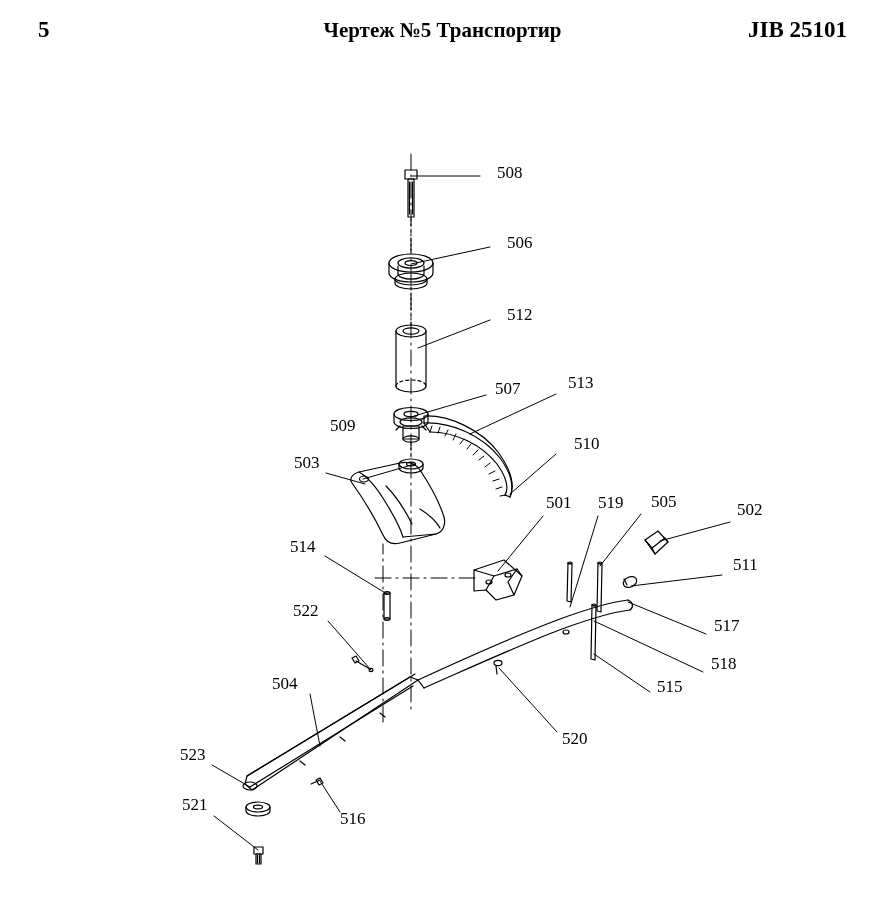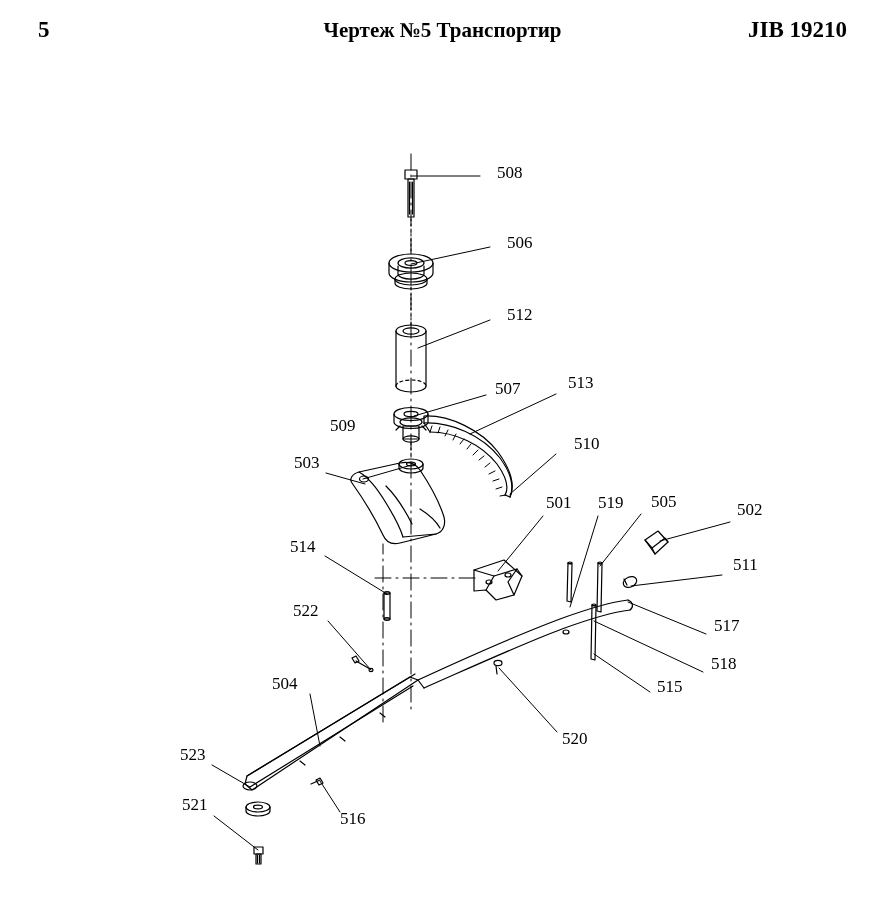--- a/index.html
+++ b/index.html
@@ -59,21 +59,21 @@
     user-select: none;
   }
 </style>
 </head>
 <body>
 
 <div id="page">
 
   <div class="hdr" id="hdr-page">5</div>
   <div class="hdr" id="hdr-title">Чертеж №5 Транспортир</div>
-  <div class="hdr" id="hdr-code">JIB 19210</div>
+  <div class="hdr" id="hdr-code">JIB 25101</div>
 
   <svg id="drawing" viewBox="0 0 885 855">
     <g fill="none" stroke="#000000" stroke-width="1.2" stroke-linejoin="round" stroke-linecap="round">
 
       <g>
         <rect x="405" y="116" width="12" height="9"></rect>
         <rect x="408" y="125" width="6" height="38"></rect>
         <line x1="409.5" y1="128" x2="409.5" y2="160"></line>
         <line x1="412.5" y1="128" x2="412.5" y2="160"></line>
       </g>

